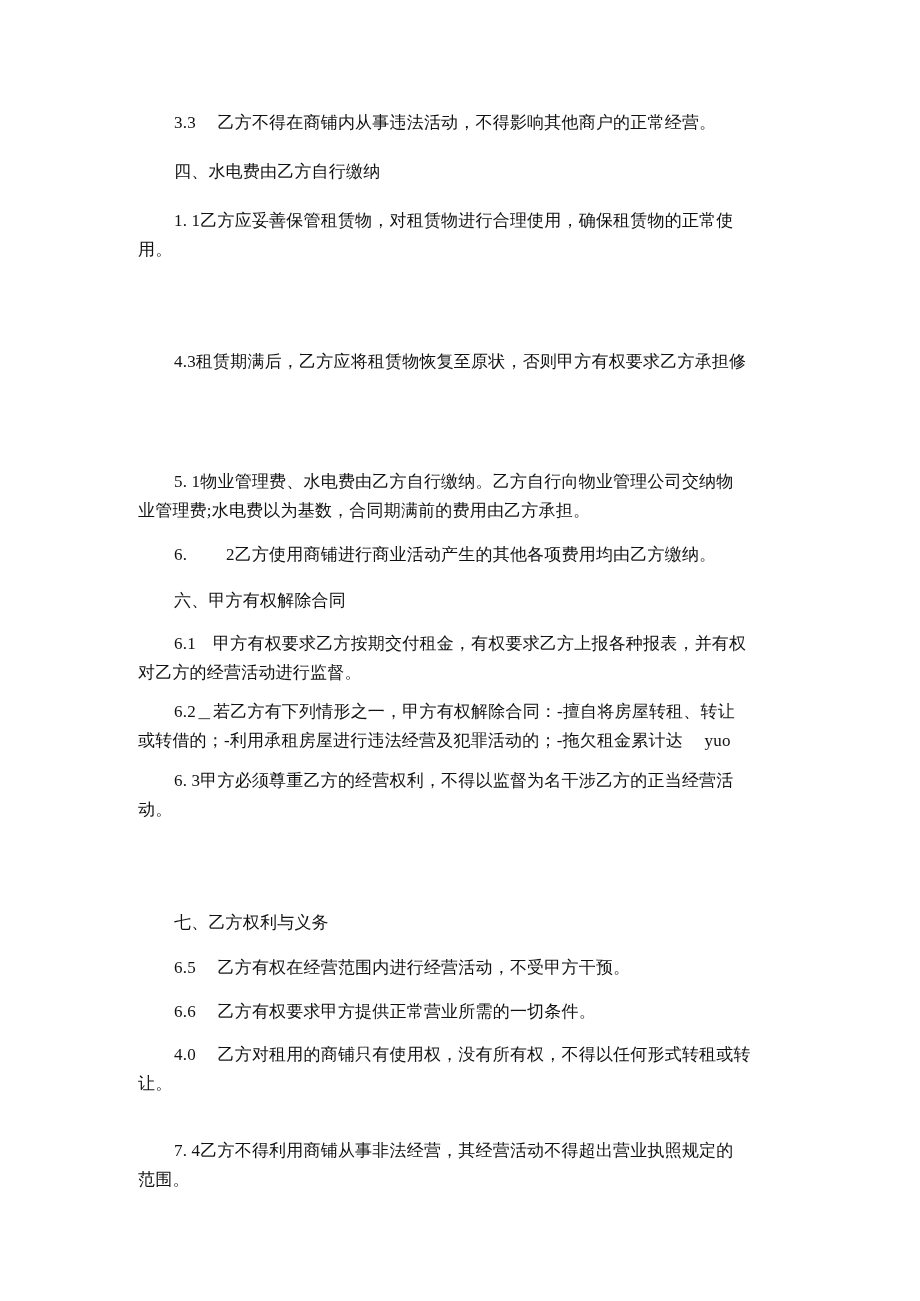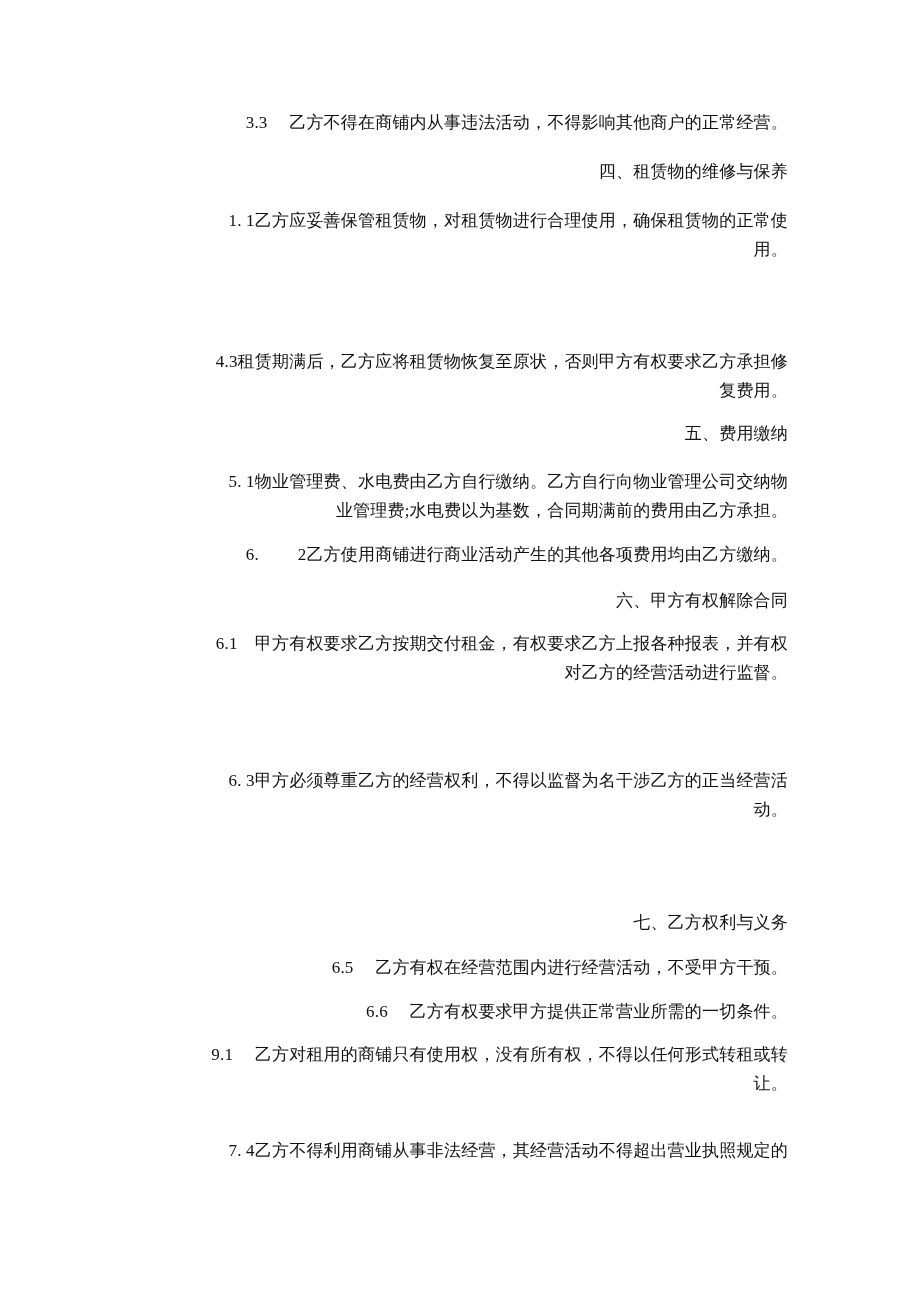--- a/index.html
+++ b/index.html
@@ -28,93 +28,93 @@
       left: 138px;
       width: 650px;
       font-size: 17px;
       line-height: 29px;
       letter-spacing: 0.2px;
       white-space: nowrap;
     }
     .line {
       display: block;
       height: 29px;
-      text-align: right;
     }
     .line.indent {
       padding-left: 36px;
     }
   </style>
 </head>
 <body>
 
 <div class="page">
 
   <div class="para" style="top:108px">
     <span class="line indent">3.3　 乙方不得在商铺内从事违法活动，不得影响其他商户的正常经营。</span>
   </div>
 
   <div class="para" style="top:157px">
-    <span class="line indent">四、租赁物的维修与保养</span>
+    <span class="line indent">四、水电费由乙方自行缴纳</span>
   </div>
 
   <div class="para" style="top:206px">
     <span class="line indent">1. 1乙方应妥善保管租赁物，对租赁物进行合理使用，确保租赁物的正常使</span>
     <span class="line">用。</span>
   </div>
 
 
   <div class="para" style="top:347px">
     <span class="line indent">4.3租赁期满后，乙方应将租赁物恢复至原状，否则甲方有权要求乙方承担修</span>
-    <span class="line">复费用。</span>
   </div>
 
-  <div class="para" style="top:419px">
-    <span class="line indent">五、费用缴纳</span>
-  </div>
 
   <div class="para" style="top:467px">
     <span class="line indent">5. 1物业管理费、水电费由乙方自行缴纳。乙方自行向物业管理公司交纳物</span>
     <span class="line">业管理费;水电费以为基数，合同期满前的费用由乙方承担。</span>
   </div>
 
   <div class="para" style="top:540px">
     <span class="line indent">6.　　 2乙方使用商铺进行商业活动产生的其他各项费用均由乙方缴纳。</span>
   </div>
 
   <div class="para" style="top:586px">
     <span class="line indent">六、甲方有权解除合同</span>
   </div>
 
   <div class="para" style="top:629px">
     <span class="line indent">6.1　甲方有权要求乙方按期交付租金，有权要求乙方上报各种报表，并有权</span>
     <span class="line">对乙方的经营活动进行监督。</span>
   </div>
 
+  <div class="para" style="top:697px">
+    <span class="line indent">6.2＿若乙方有下列情形之一，甲方有权解除合同：-擅自将房屋转租、转让</span>
+    <span class="line">或转借的；-利用承租房屋进行违法经营及犯罪活动的；-拖欠租金累计达　 yuo</span>
+  </div>
 
   <div class="para" style="top:766px">
     <span class="line indent">6. 3甲方必须尊重乙方的经营权利，不得以监督为名干涉乙方的正当经营活</span>
     <span class="line">动。</span>
   </div>
 
 
   <div class="para" style="top:908px">
     <span class="line indent">七、乙方权利与义务</span>
   </div>
 
   <div class="para" style="top:953px">
     <span class="line indent">6.5　 乙方有权在经营范围内进行经营活动，不受甲方干预。</span>
   </div>
 
   <div class="para" style="top:997px">
     <span class="line indent">6.6　 乙方有权要求甲方提供正常营业所需的一切条件。</span>
   </div>
 
   <div class="para" style="top:1040px">
-    <span class="line indent">9.1　 乙方对租用的商铺只有使用权，没有所有权，不得以任何形式转租或转</span>
+    <span class="line indent">4.0　 乙方对租用的商铺只有使用权，没有所有权，不得以任何形式转租或转</span>
     <span class="line">让。</span>
   </div>
 
   <div class="para" style="top:1136px">
     <span class="line indent">7. 4乙方不得利用商铺从事非法经营，其经营活动不得超出营业执照规定的</span>
+    <span class="line">范围。</span>
   </div>
 
 </div>
 
 </body></html>

